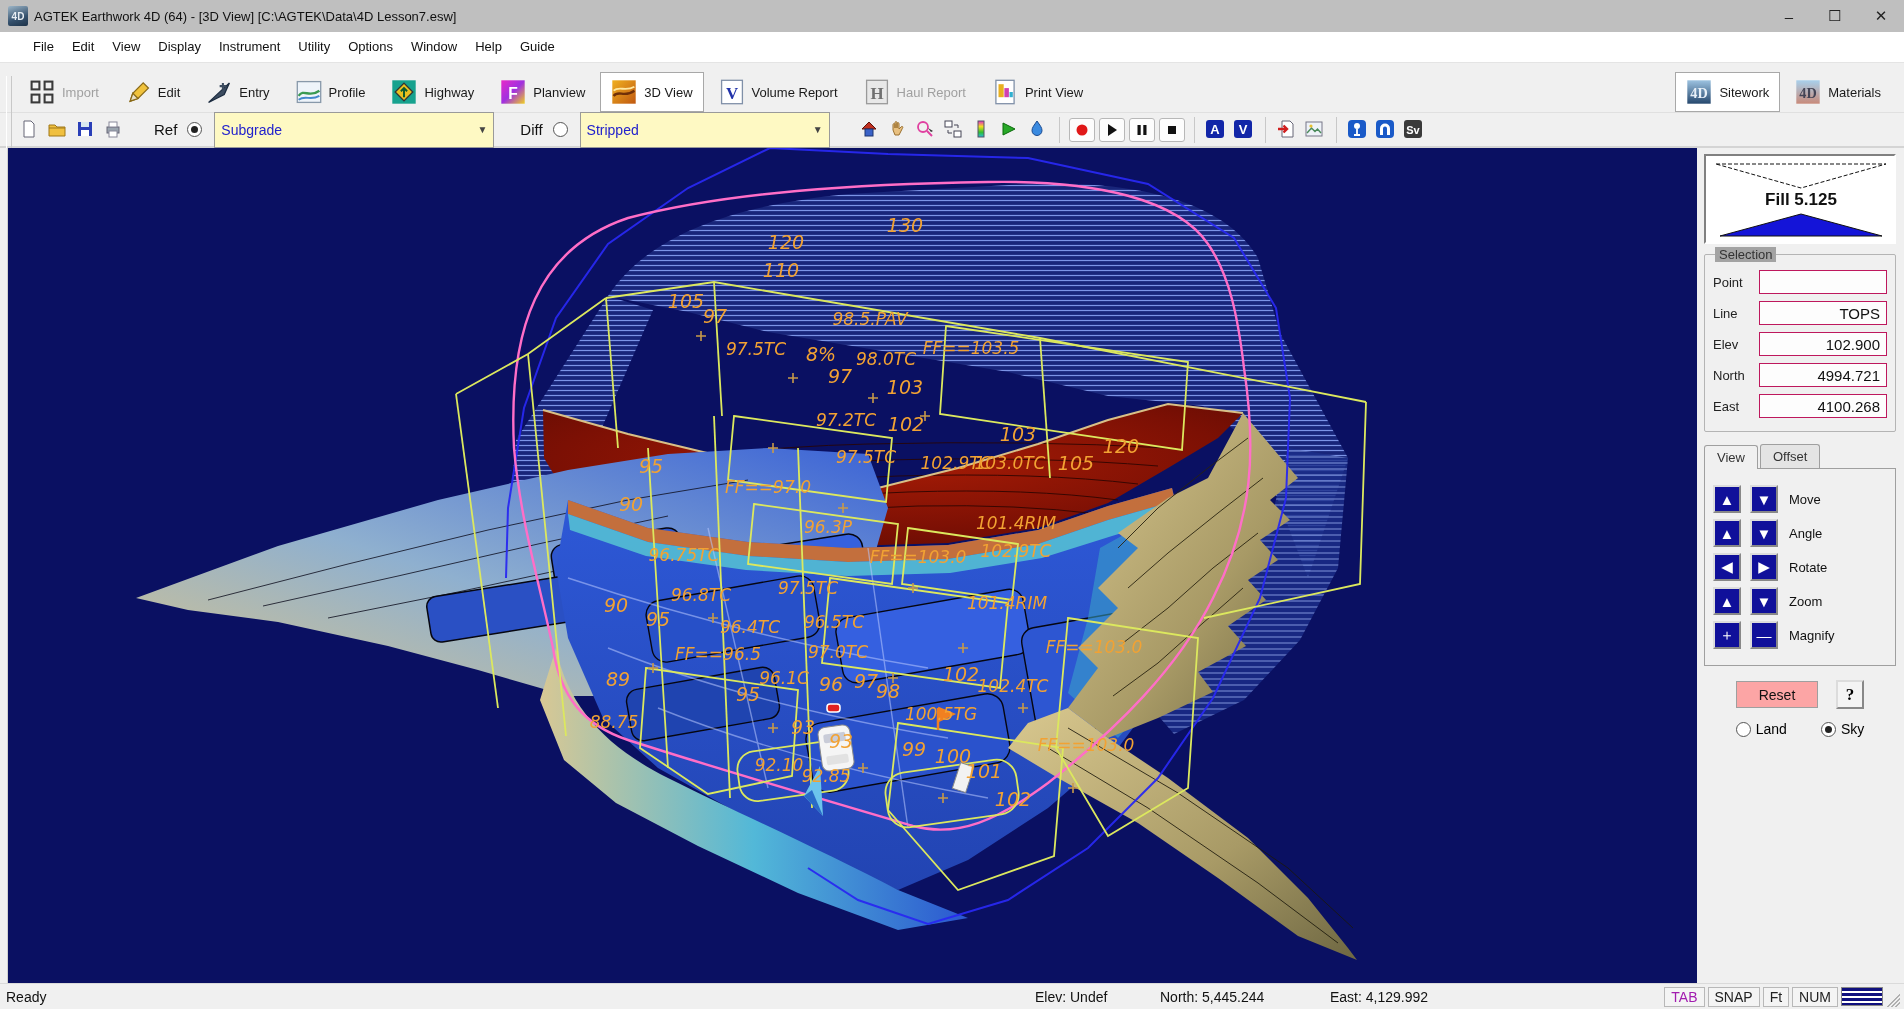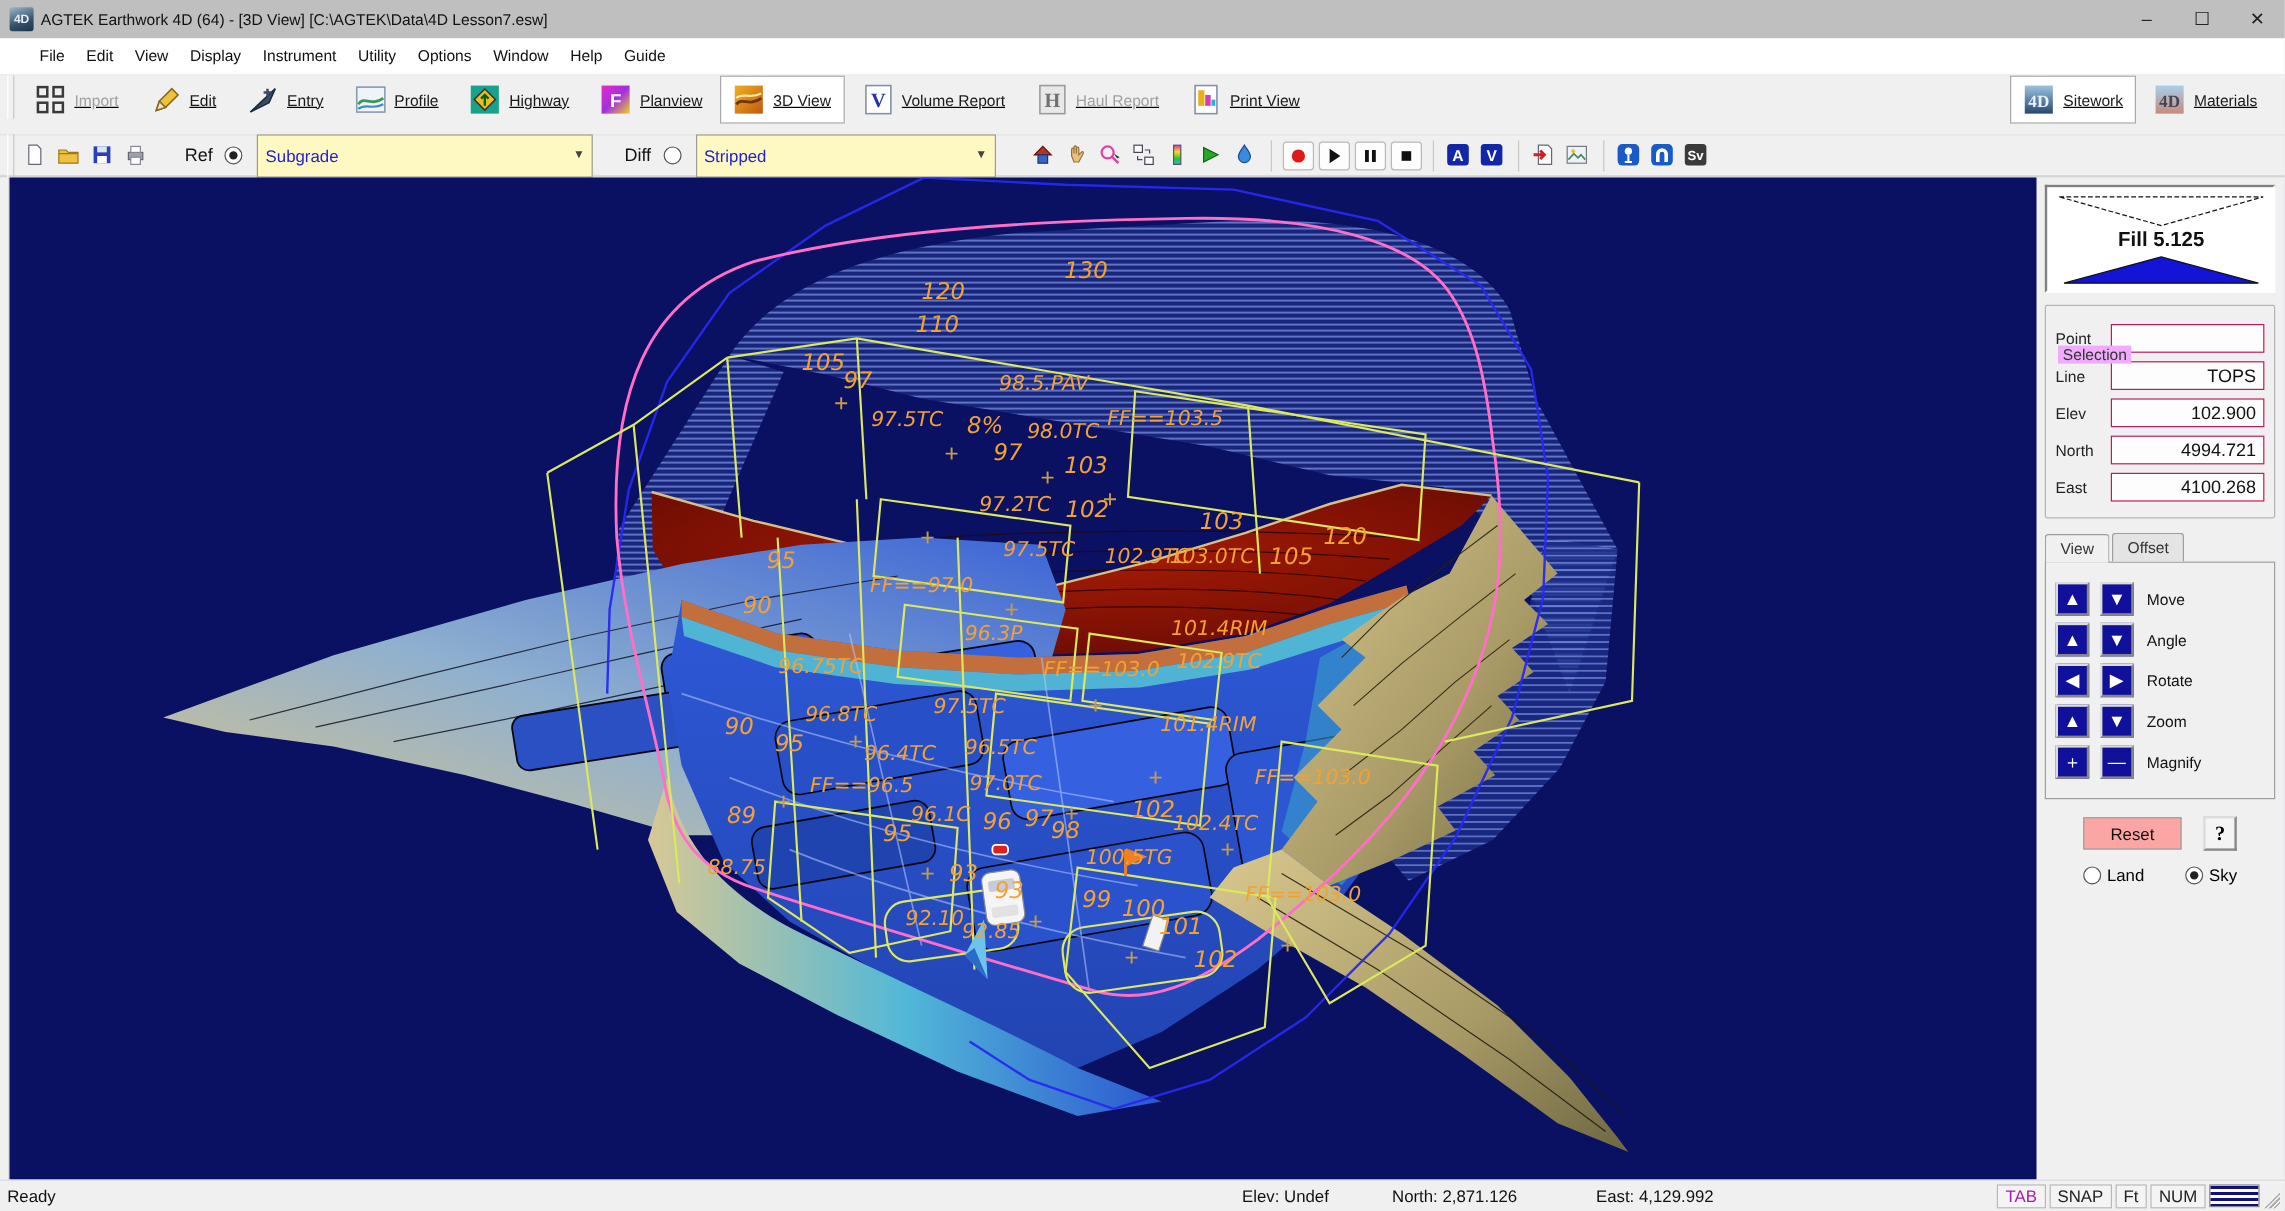--- a/index.html
+++ b/index.html
@@ -14,21 +14,21 @@
   .title-text { color:#111; font-size:13px; }
   .win-controls { margin-left:auto; display:flex; height:100%; }
   .win-btn { width:46px; height:100%; display:flex; align-items:center; justify-content:center;
     font-size:15px; color:#222; cursor:default; }
 
   
   .menubar { height:31px; background:#ffffff; display:flex; align-items:center; padding-left:24px; border-bottom:1px solid #e4e4e4;}
   .menu-item { padding:0 9px; line-height:30px; color:#111; }
 
   
-  .toolbar1 { height:50px; background:#f0f0f0; display:flex; align-items:flex-start; border-bottom:1px solid #e0e0e0;text-decoration:underline; }
+  .toolbar1 { height:50px; background:#f0f0f0; display:flex; align-items:flex-end; border-bottom:1px solid #e0e0e0; }
   .grip { width:6px; height:36px; border-left:1px solid #fff; border-right:1px solid #c8c8c8; margin:0 4px 0 6px; }
   .tb-btn { display:flex; align-items:center; gap:7px; padding:6px 10px; margin:0 2px; border:1px solid transparent; }
   .tb-btn .lbl { color:#1a1a1a; }
   .tb-btn.disabled .lbl { color:#a0a0a0; }
   .tb-btn.active { background:#ffffff; border:1px solid #a8a8a8; }
   .tb-ico { width:26px; height:26px; display:inline-block; }
   .tb-right { margin-left:auto; display:flex; align-items:center; margin-right:10px; }
 
   
   .toolbar2 { height:35px; background:#f0f0f0; display:flex; align-items:center; border-bottom:2px solid #d4d4d4; }
@@ -46,21 +46,21 @@
   
   .mainrow { display:flex; height:835px; }
   .left-strip { width:8px; background:#f0f0f0; border-right:1px solid #d0d0d0;}
   .canvas { width:1689px; height:835px; background:#0a1062; position:relative; }
   .canvas svg { display:block; }
 
   
   .rpanel { width:206px; background:#f0f0f0; padding:6px 7px 0 7px; }
   .fillbox { background:#fff; border:2px solid; border-color:#808080 #fff #fff #808080; height:90px; padding:2px; }
   .groupbox { border:1px solid #b4b4b4; border-radius:2px; margin-top:10px; padding:8px 8px 6px 8px; position:relative; }
-  .groupbox .gtitle { position:absolute; top:-8px; left:10px; background:#f0abfc; padding:0 4px; color:#333;margin-top:41px; }
+  .groupbox .gtitle { position:absolute; top:-8px; left:10px; background:#a3a3a3; padding:0 4px; color:#333; }
   .selrow { display:flex; align-items:center; margin:7px 0; }
   .selrow .slabel { width:46px; color:#222; }
   .selrow .sval { flex:1; height:24px; background:#fdfdfd; border:1px solid #be185d; display:flex; align-items:center; justify-content:flex-end; padding:0 6px; font-size:15px; color:#111; }
   .tabs { display:flex; margin-top:12px; }
   .tab { padding:4px 12px; border:1px solid #9f9f9f; border-bottom:none; background:#e4e4e4; color:#333; border-radius:3px 3px 0 0; margin-right:2px; }
   .tab.active { background:#f0f0f0; position:relative; top:1px; }
   .tabpanel { border:1px solid #9f9f9f; padding:10px 8px; background:#f0f0f0; }
   .ctlrow { display:flex; align-items:center; margin:6px 0; }
   .navy-btn { width:28px; height:28px; background:#10109a; border:2px outset #dcdcdc; color:#fff;
      display:flex; align-items:center; justify-content:center; font-size:15px; margin-right:9px; }
@@ -688,21 +688,21 @@
           <span class="radio sel"></span>
           <span>Sky</span>
         </span>
       </div>
   </div>
 </div>
 
 <div class="statusbar">
   <span class="status-ready">Ready</span>
   <span class="status-mid" style="left:1035px;">Elev: Undef</span>
-  <span class="status-mid" style="left:1160px;">North: 2,871.126</span>
+  <span class="status-mid" style="left:1160px;">North: 5,445.244</span>
   <span class="status-mid" style="left:1330px;">East: 4,129.992</span>
   <span class="sb-panels" id="sbpanels">
       <span class="sb-box dim">TAB</span>
       <span class="sb-box">SNAP</span>
       <span class="sb-box">Ft</span>
       <span class="sb-box">NUM</span>
       <span class="sb-stripes"></span>
       <span class="sb-grip"></span>
     </span>
 </div>

